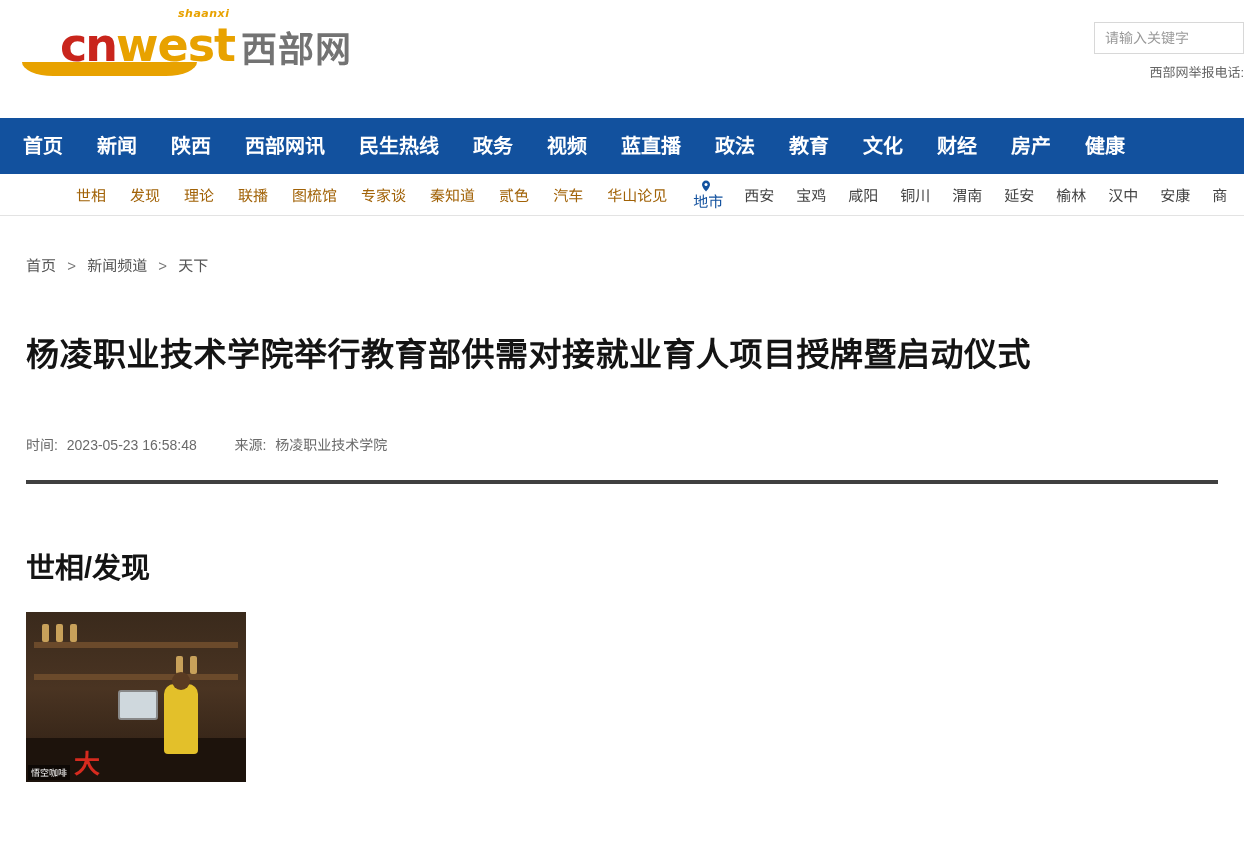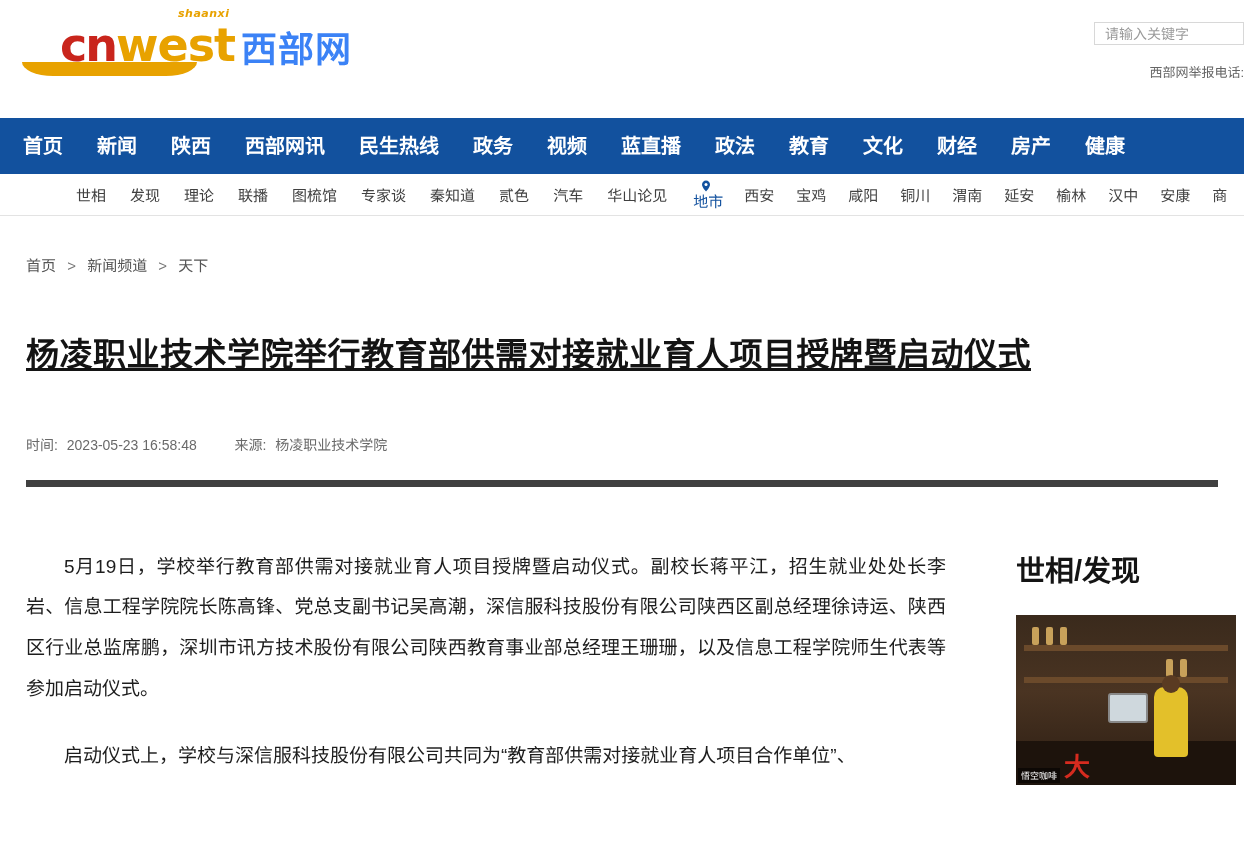--- a/index.html
+++ b/index.html
@@ -49,41 +49,41 @@
     top: -14px;
     font-size: 11px;
     color: #e8a200;
     font-style: italic;
     font-weight: bold;
     letter-spacing: 0.5px;
   }
   .logo-cnsite {
     font-size: 36px;
     font-weight: bold;
-    color: #3b82f6;
+    color: #737373;
     line-height: 1;
     margin-left: 6px;
     letter-spacing: 1px;
   }
   .logo-swoosh {
     position: absolute;
     left: 22px;
     top: 62px;
     width: 175px;
     height: 14px;
     background: #e8a200;
     border-radius: 0 0 40px 40px / 0 0 18px 18px;
   }
 
   .search-box {
     position: absolute;
     right: 0;
     top: 22px;
     width: 150px;
-    height: 23px;
+    height: 32px;
     border: 1px solid #d8d8d8;
     background: #fff;
     display: flex;
     align-items: center;
     padding: 0 8px;
   }
   .search-box input {
     border: none;
     outline: none;
     width: 100%;
@@ -125,21 +125,21 @@
   .subnav {
     height: 42px;
     background: #ffffff;
     border-bottom: 1px solid #e3e3e3;
     display: flex;
     align-items: center;
     padding-left: 64px;
     overflow: hidden;
   }
   .subnav a {
-    color: #404040;
+    color: #a16207;
     font-size: 15px;
     text-decoration: none;
     padding: 0 12px;
     white-space: nowrap;
   }
   .subnav .city-head {
     display: flex;
     align-items: center;
     color: #12519e;
     font-size: 15px;
@@ -169,29 +169,28 @@
   .breadcrumb a { color: #555; text-decoration: none; }
   .breadcrumb .sep { margin: 0 7px; color: #777; }
 
   .article-title {
     font-size: 33px;
     font-weight: bold;
     color: #141414;
     line-height: 1.35;
     margin: 58px 0 0 0;
     letter-spacing: 0.5px;
-    text-decoration: underline;
   }
 
   .meta {
     font-size: 14px;
     color: #6a6a6a;
     margin-top: 56px;
     padding-bottom: 26px;
-    border-bottom: 7px solid #404040;
+    border-bottom: 4px solid #404040;
   }
   .meta span { margin-right: 5px; }
   .meta .gap { display: inline-block; width: 20px; }
 
   .layout {
     display: flex;
     margin-top: 60px;
   }
   .article-body {
     width: 990px;
@@ -368,24 +367,20 @@
 
   <div class="meta">
     <span>时间:</span>
     <span>2023-05-23 16:58:48</span>
     <span class="gap"></span>
     <span>来源:</span>
     <span>杨凌职业技术学院</span>
   </div>
 
   <div class="layout">
-    <div class="article-body">
-      <p>5月19日，学校举行教育部供需对接就业育人项目授牌暨启动仪式。副校长蒋平江，招生就业处处长李岩、信息工程学院院长陈高锋、党总支副书记吴高潮，深信服科技股份有限公司陕西区副总经理徐诗运、陕西区行业总监席鹏，深圳市讯方技术股份有限公司陕西教育事业部总经理王珊珊，以及信息工程学院师生代表等参加启动仪式。</p>
-      <p>启动仪式上，学校与深信服科技股份有限公司共同为“教育部供需对接就业育人项目合作单位”、</p>
-    </div>
 
     <aside class="sidebar">
       <div class="side-title">世相/发现</div>
       <div class="side-thumb">
         <div class="thumb-wall"></div>
         <div class="thumb-shelf" style="top:30px"></div>
         <div class="thumb-shelf" style="top:62px"></div>
         <div class="thumb-bottle" style="left:16px; top:12px"></div>
         <div class="thumb-bottle" style="left:30px; top:12px"></div>
         <div class="thumb-bottle" style="left:44px; top:12px"></div>

